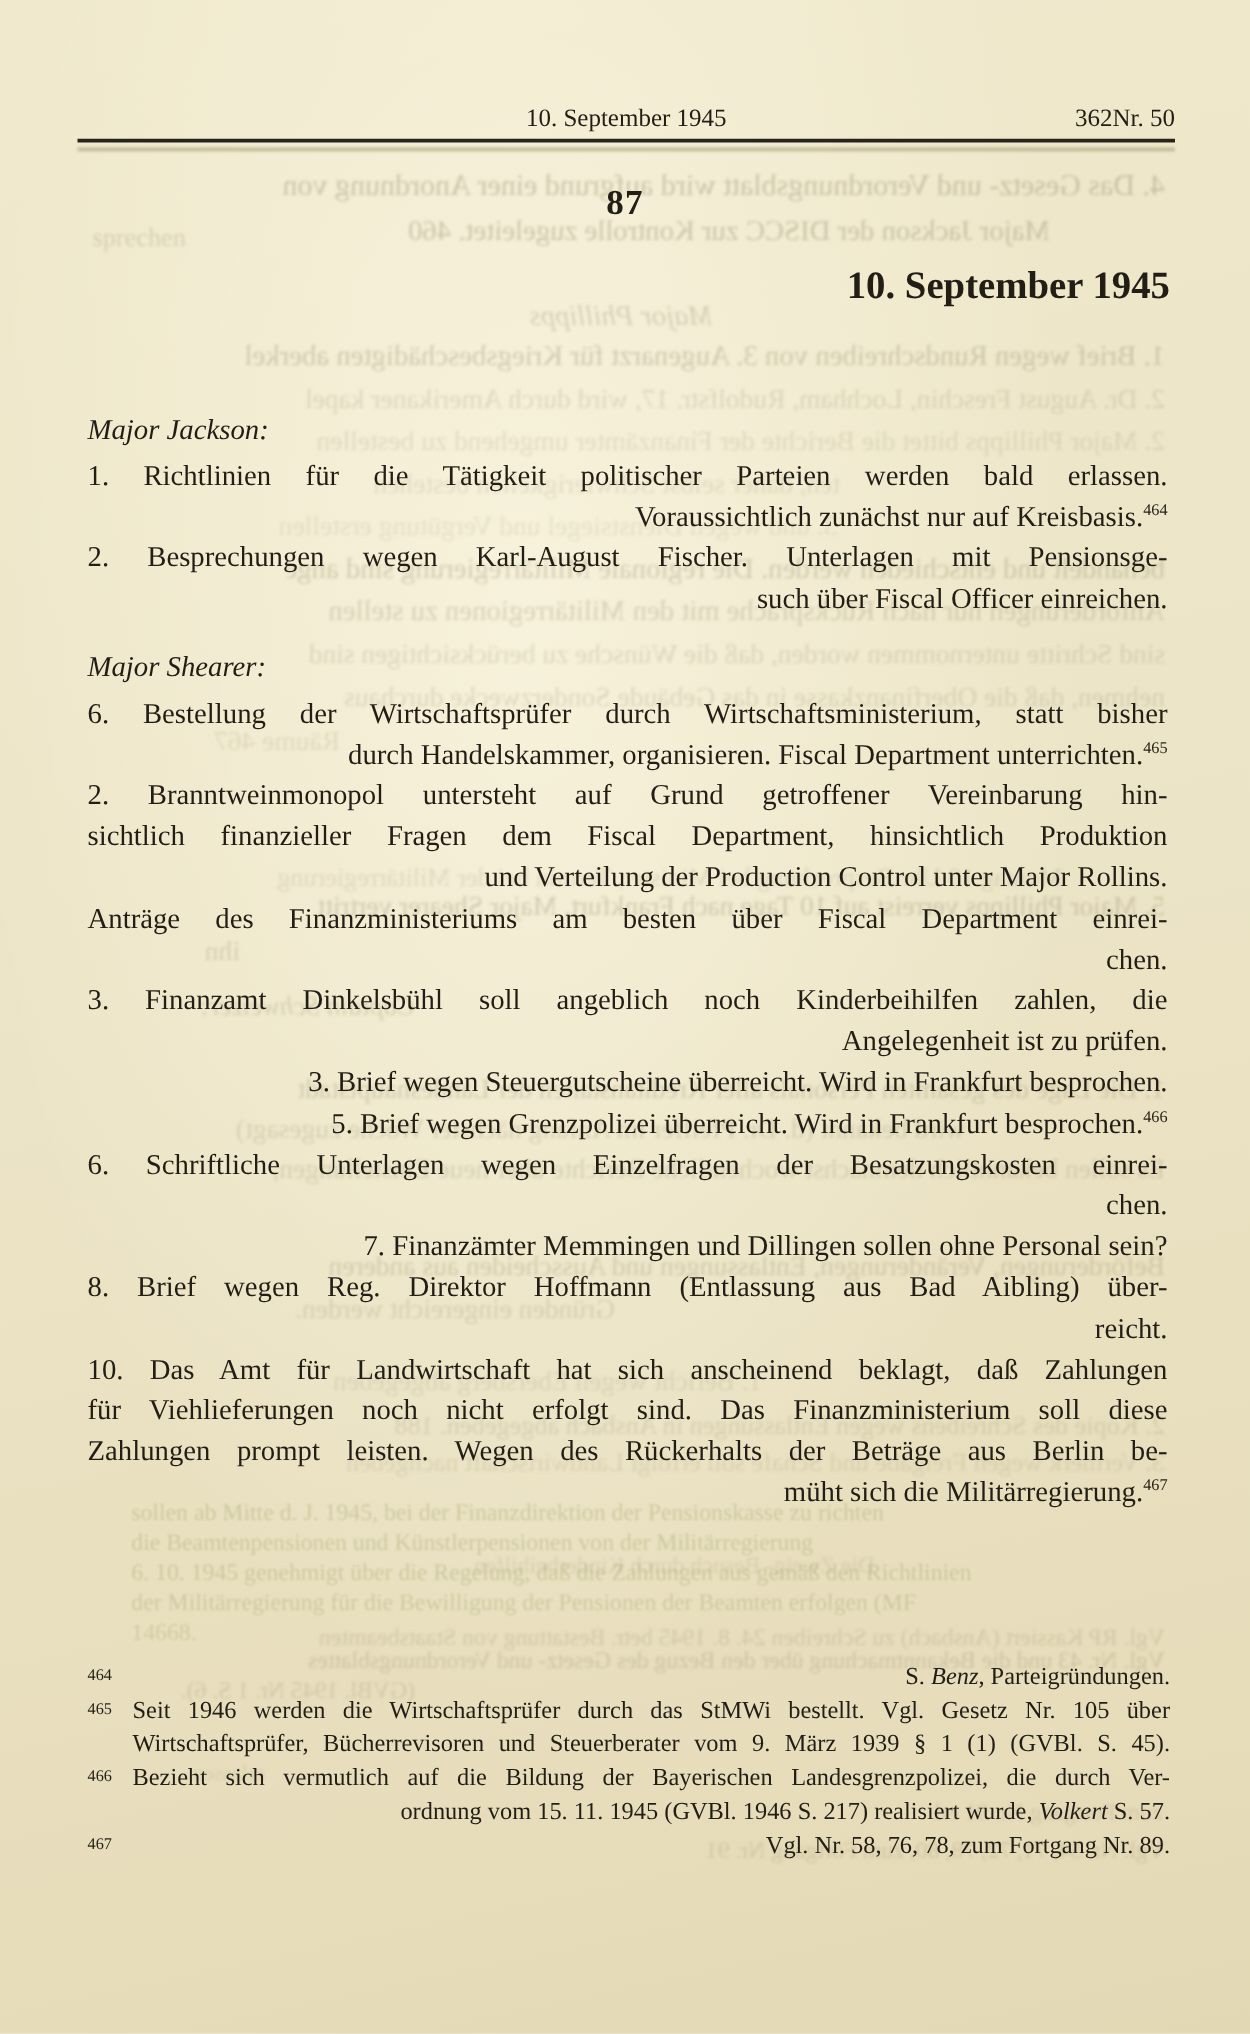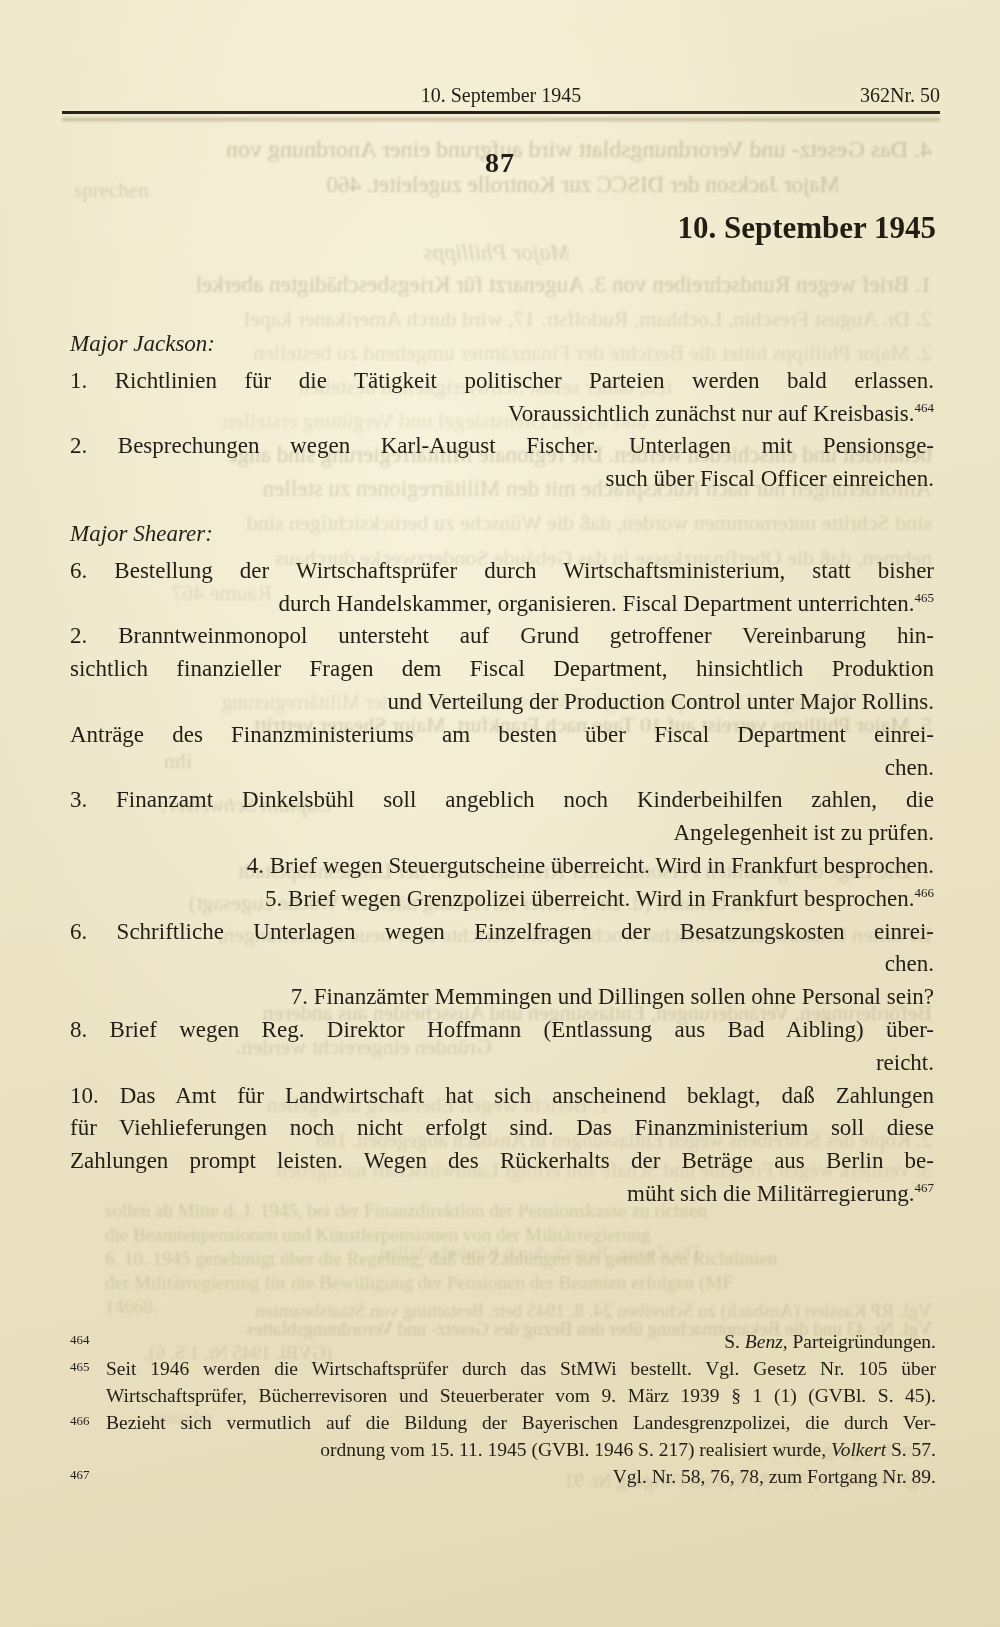--- a/index.html
+++ b/index.html
@@ -143,21 +143,21 @@
       </div>
       <div class="para">
         <div class="ln j">Anträge des Finanzministeriums am besten über Fiscal Department einrei-</div>
         <div class="ln">chen.</div>
       </div>
       <div class="para">
         <div class="ln j">3. Finanzamt Dinkelsbühl soll angeblich noch Kinderbeihilfen zahlen, die</div>
         <div class="ln">Angelegenheit ist zu prüfen.</div>
       </div>
       <div class="para">
-        <div class="ln">4. Brief wegen Steuergutscheine überreicht. Wird in Frankfurt besprochen.</div>
+        <div class="ln">3. Brief wegen Steuergutscheine überreicht. Wird in Frankfurt besprochen.</div>
       </div>
       <div class="para">
         <div class="ln">5. Brief wegen Grenzpolizei überreicht. Wird in Frankfurt besprochen.<sup class="ref">466</sup></div>
       </div>
       <div class="para">
         <div class="ln j">6. Schriftliche Unterlagen wegen Einzelfragen der Besatzungskosten einrei-</div>
         <div class="ln">chen.</div>
       </div>
       <div class="para">
         <div class="ln">7. Finanzämter Memmingen und Dillingen sollen ohne Personal sein?</div>

